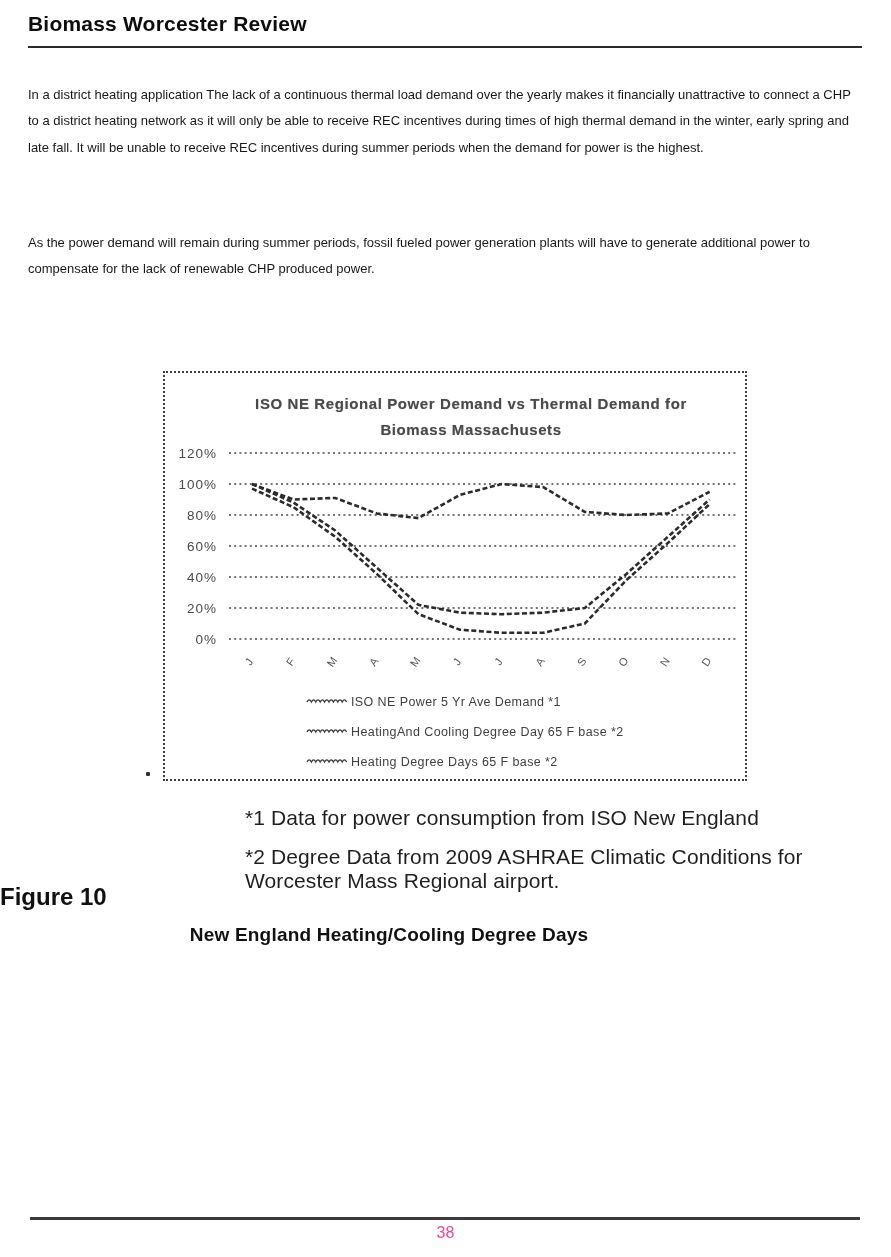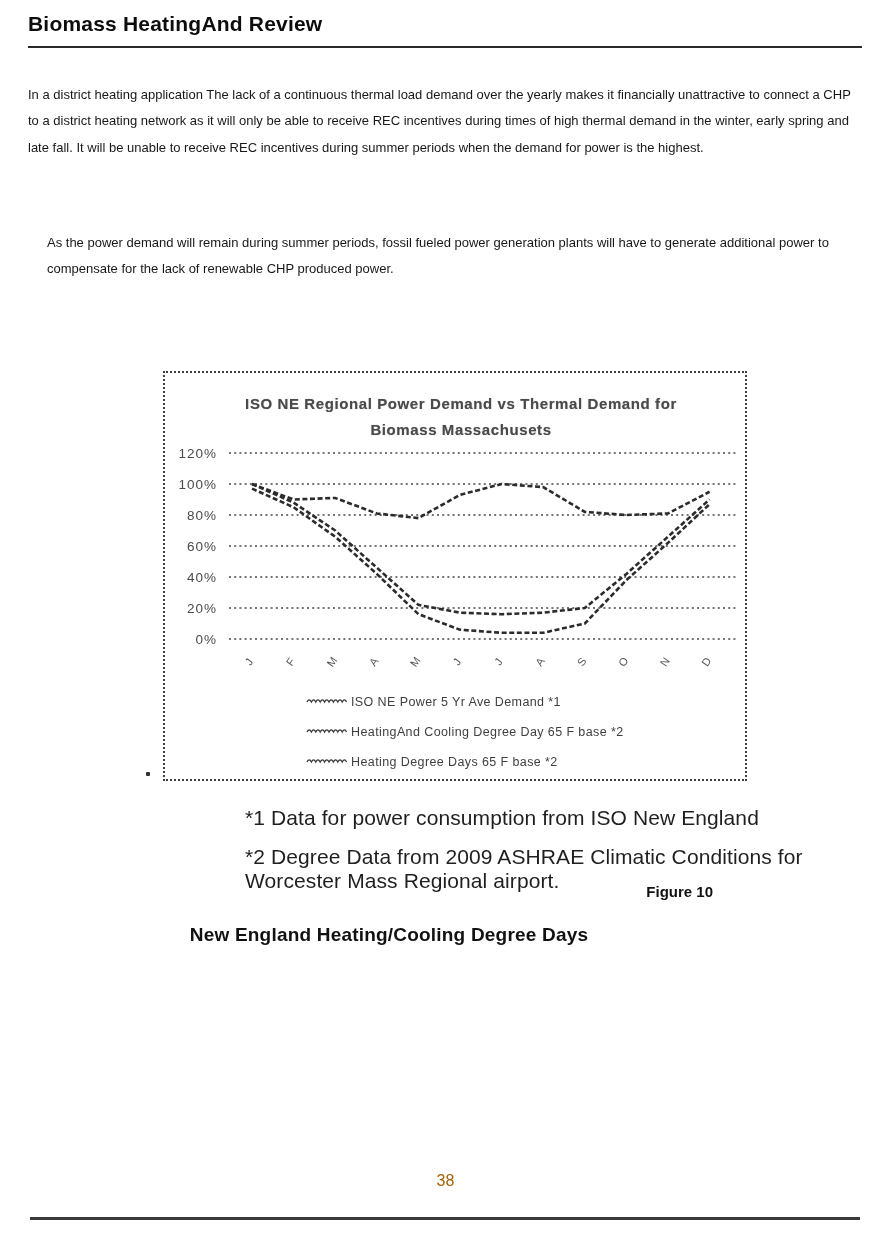--- a/index.html
+++ b/index.html
@@ -17,64 +17,64 @@
     font-size:21px;font-weight:bold;letter-spacing:.2px;color:#0d0d0d;
   }
   .header-rule{
     position:absolute;left:28px;top:46px;width:834px;height:2px;background:#2a2a2a;
   }
   p.body-text{
     position:absolute;left:28px;width:828px;margin:0;
     font-size:13px;line-height:26.3px;color:#181818;
   }
   p.p1{top:82px;}
-  p.p2{top:230px;margin-left:19px;}
+  p.p2{top:230px;}
 
   figure.chart-box{
     position:absolute;left:163px;top:371px;width:584px;height:410px;margin:0;
     border:2px dotted #3e3e3e;box-sizing:border-box;background:#fff;
   }
   .chart-title{
-    position:absolute;left:6px;top:18px;width:100%;
+    position:absolute;left:16px;top:18px;width:100%;
     text-align:center;font-size:15px;font-weight:600;line-height:26px;
     color:#4a4a4a;letter-spacing:.6px;
     text-shadow:0 0 1px rgba(60,60,60,.45);
   }
   #chart-svg{position:absolute;left:0;top:0;width:580px;height:406px;}
 
   .stray-dot{
     position:absolute;left:146px;top:772px;width:4px;height:4px;background:#333;border-radius:1px;
   }
   .footnote{
     position:absolute;left:228px;font-size:21px;color:#1f1f1f;letter-spacing:.1px;margin-left:17px;
   }
   .fn1{top:806px;}
   .fn2{top:845px;}
   .fig-label{
-    position:absolute;left:0;top:883px;width:713px;text-align:right;
-    font-size:15px;font-weight:bold;color:#111;
+    position:absolute;left:0;top:883px;width:713px;text-align:left;
+    font-size:24px;font-weight:bold;color:#111;
   }
   .fig-caption{
     position:absolute;left:0;top:924px;width:778px;text-align:center;
     font-size:19px;font-weight:bold;color:#111;letter-spacing:.2px;
   }
   .footer-rule{
     position:absolute;left:30px;top:1217px;width:830px;height:3px;background:#3a3a3a;
   }
   .page-number{
-    position:absolute;left:0;top:1172px;width:891px;text-align:center;
-    font-size:16px;color:#a16207;
+    position:absolute;left:0;top:1224px;width:891px;text-align:center;
+    font-size:16px;color:#ec4899;
   }
 </style>
 </head>
 <body>
 
 <div class="page">
 
-  <h1 class="doc-title">Biomass HeatingAnd Review</h1>
+  <h1 class="doc-title">Biomass Worcester Review</h1>
   <div class="header-rule"></div>
 
   <p class="body-text p1">In a district heating application The  lack of a continuous thermal load demand over the yearly makes it financially unattractive to connect a CHP to a district heating network as it will only be able to receive REC incentives during times of  high thermal demand in the winter, early spring and late fall. It will be unable to receive REC incentives during summer periods when the demand for power is the highest.</p>
   <p class="body-text p2">As the power demand will remain during summer periods, fossil fueled power generation plants will have to generate additional power to compensate for the lack of renewable CHP produced power.</p>
 
   <figure class="chart-box">
     <div class="chart-title">
       <div>ISO NE Regional Power Demand vs Thermal Demand for</div>
       <div>Biomass Massachusets</div>
     </div>

